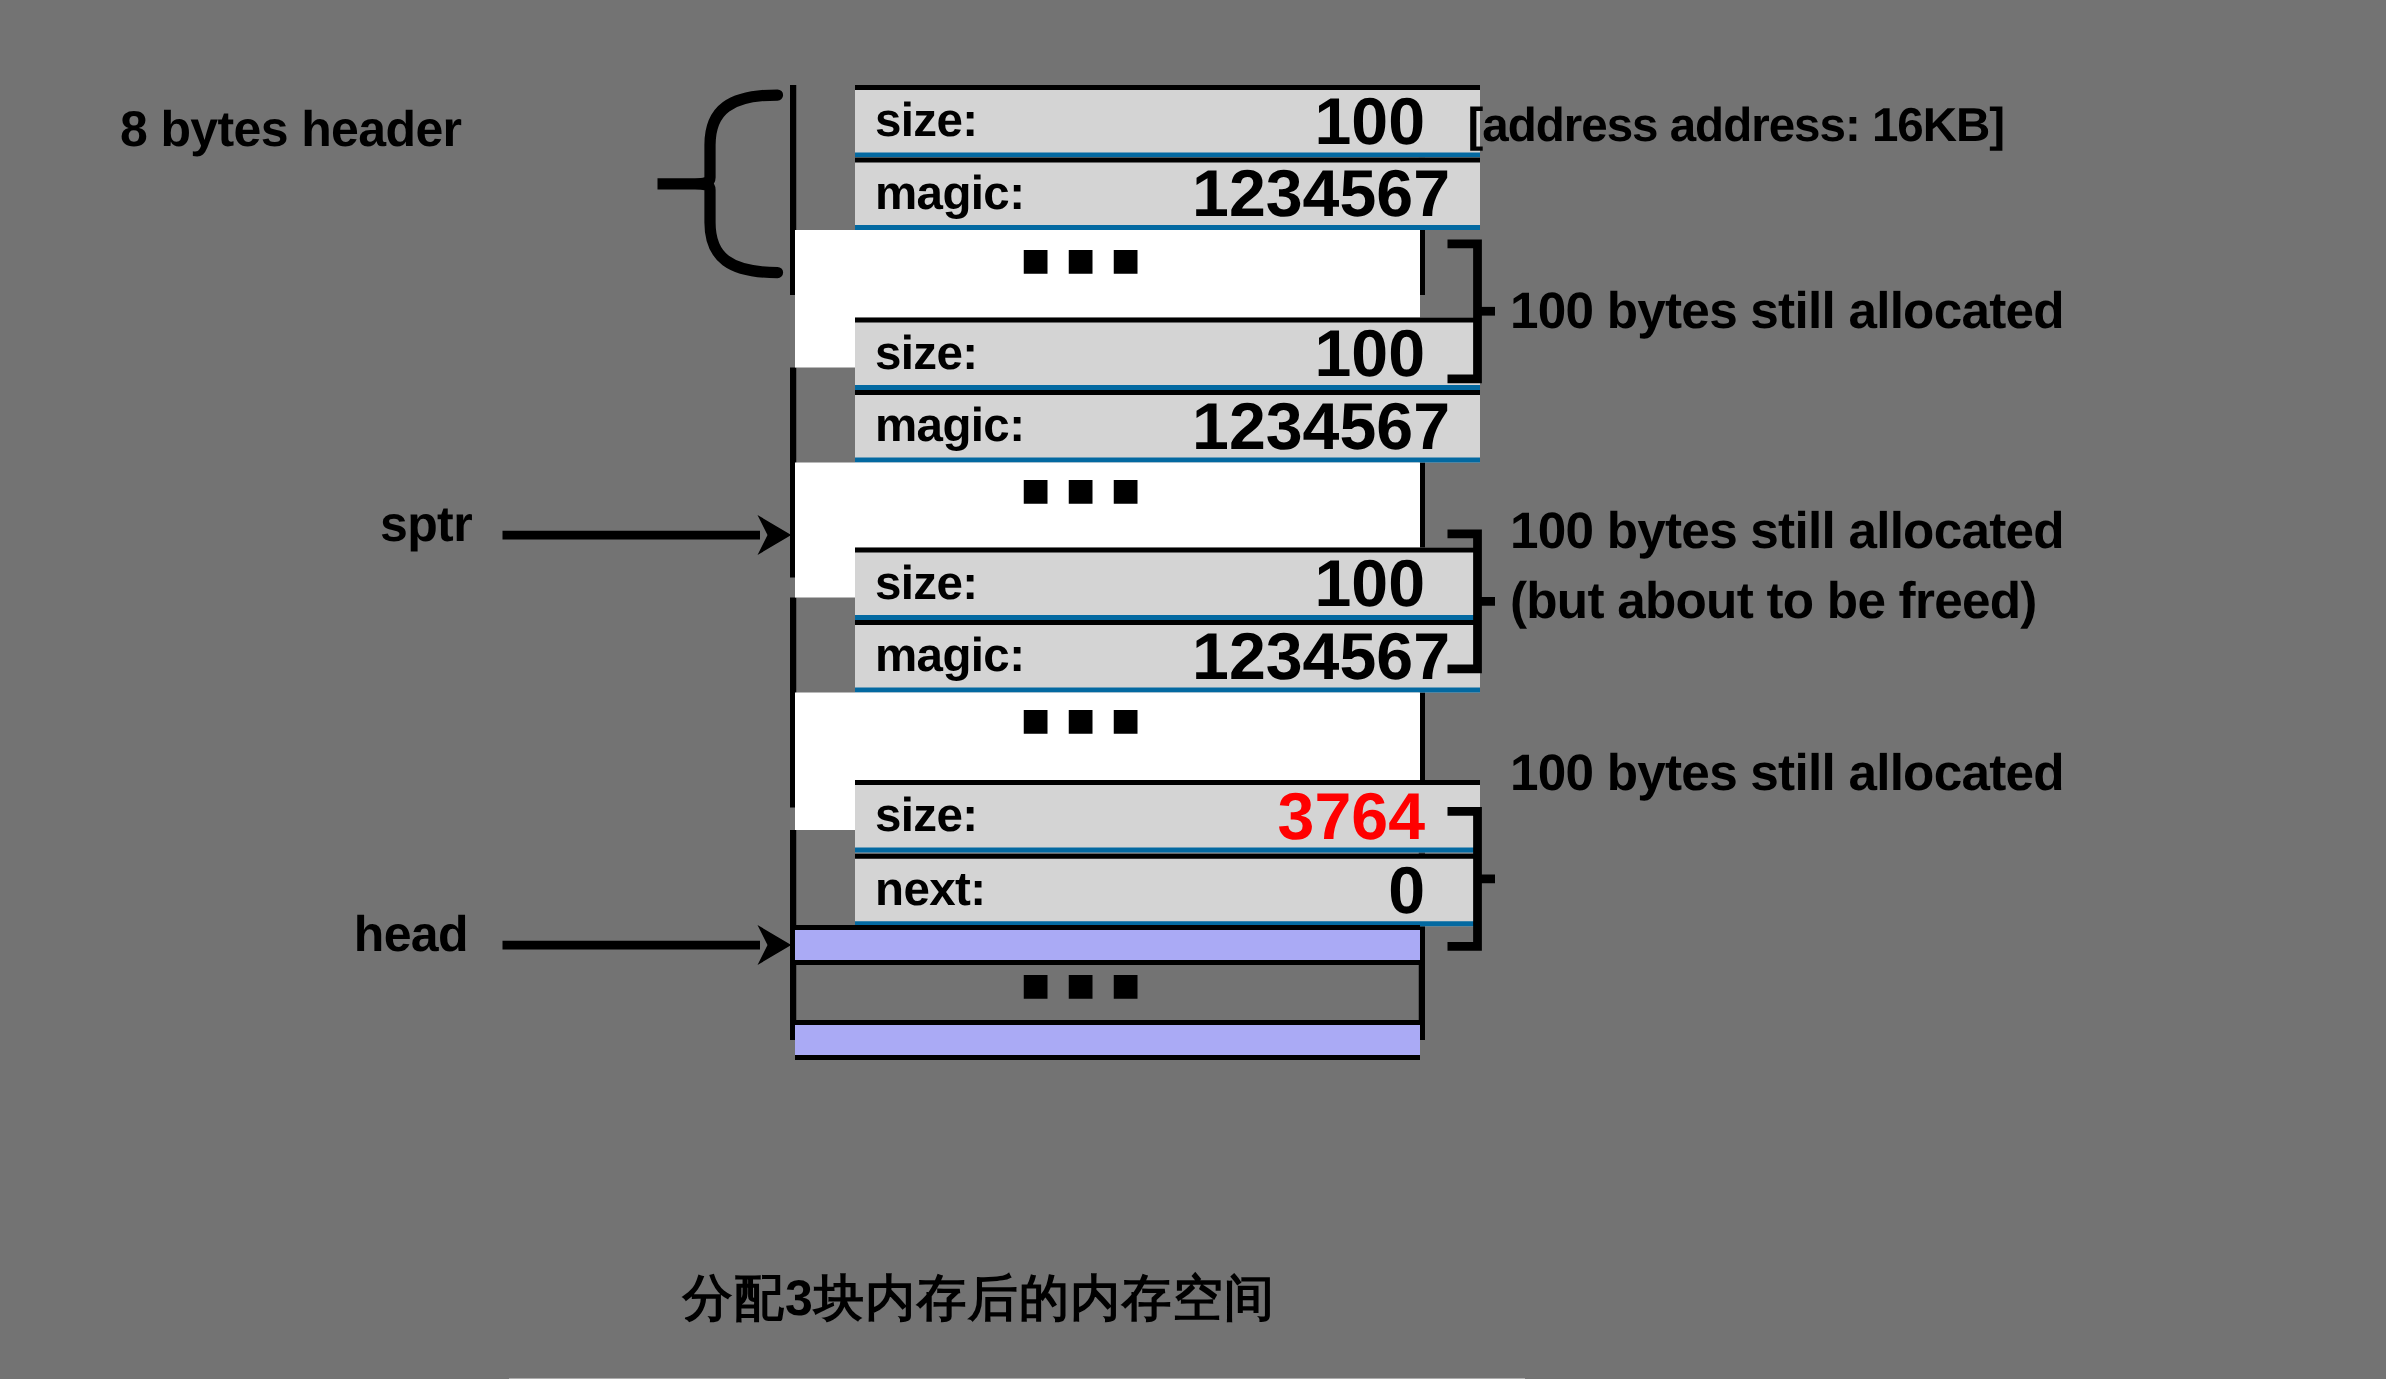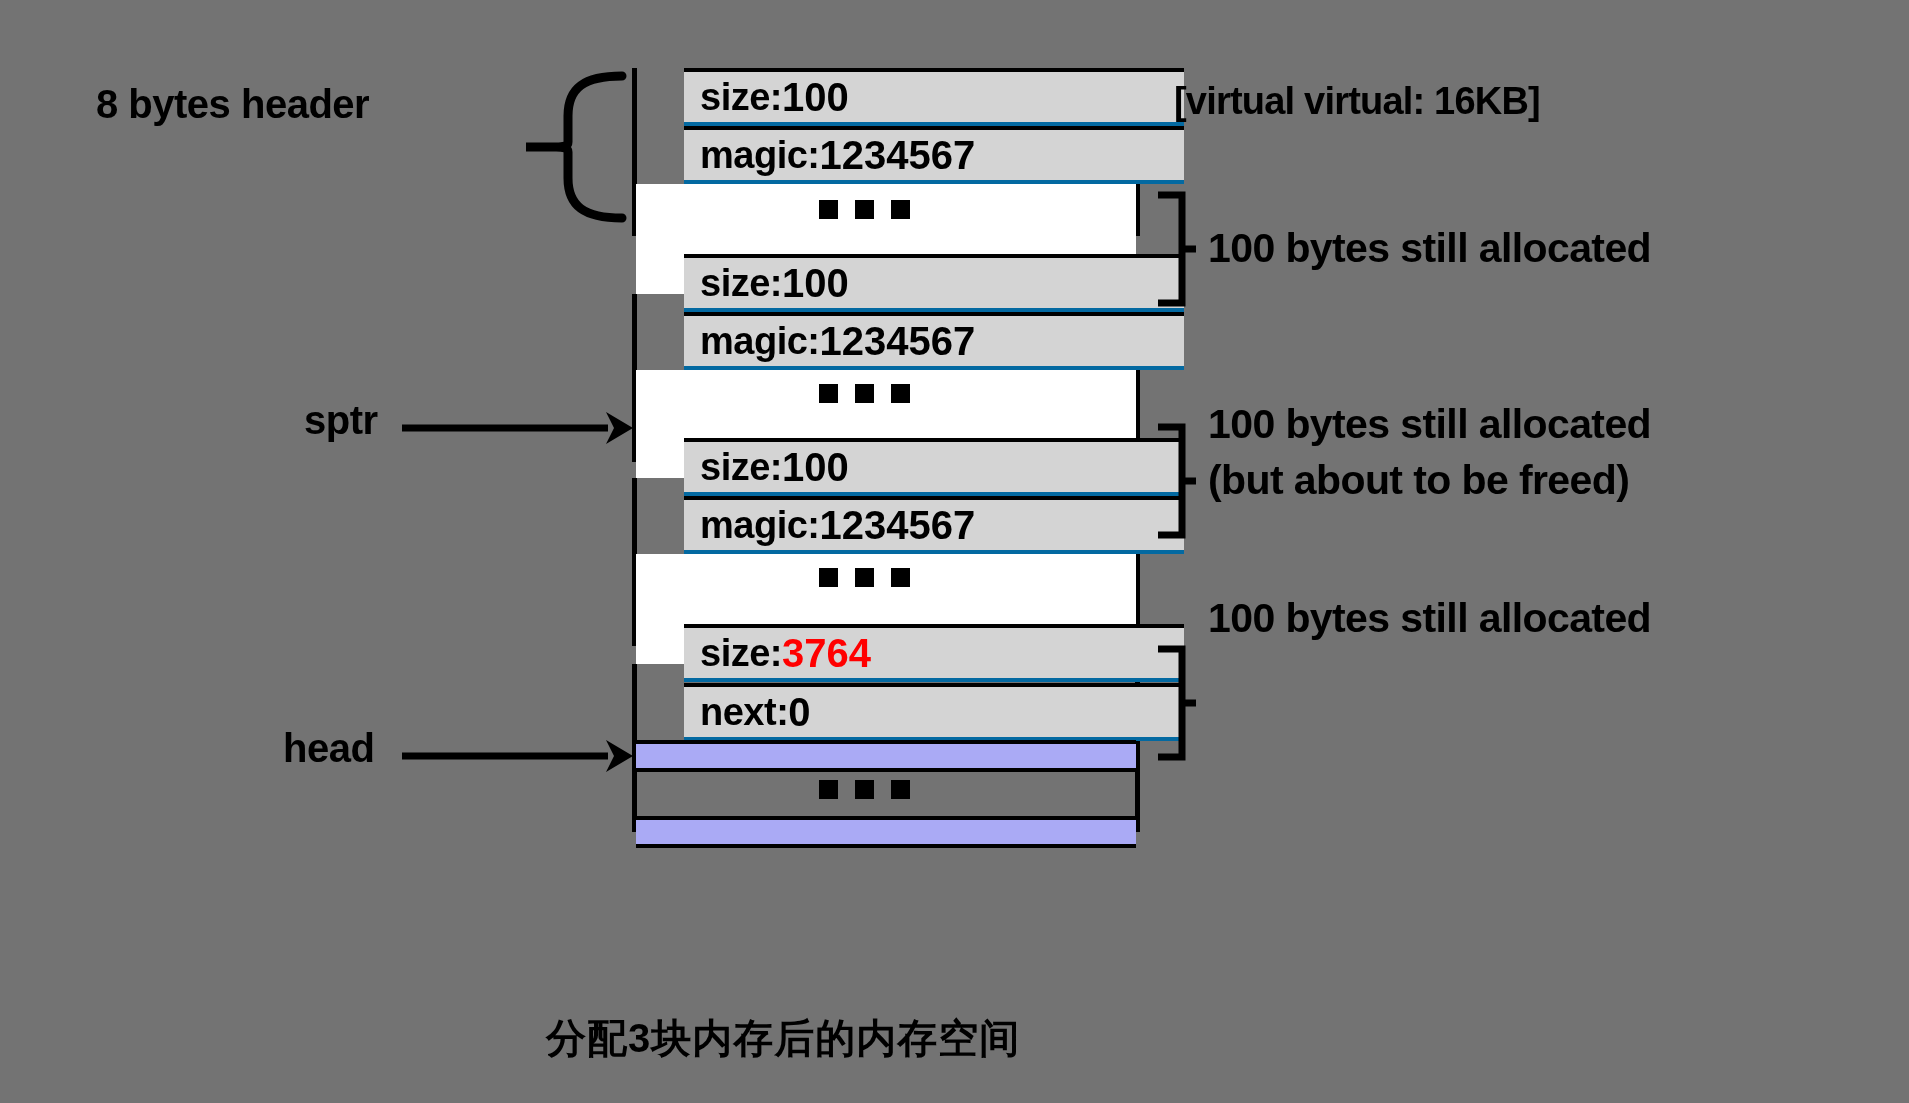--- a/index.html
+++ b/index.html
@@ -48,22 +48,22 @@
     padding: 0 10px 0 16px;
     margin-left: 48px;
   }
   .hdr-row .k {
     font-size: 38px;
     font-weight: bold;
     letter-spacing: -0.5px;
   }
   .hdr-row .v {
     flex: 1;
-    text-align: left;
-    font-size: 40px;
+    text-align: right;
+    font-size: 53px;
     font-weight: bold;
     letter-spacing: 0px;
   }
   .hdr-row .v.red { color: #ff0000; }
   .hdr-row .v.shift-left { padding-right: 34px; }
   .hdr-row .v.shift-mid { padding-right: 14px; }
 
   .payload {
     position: absolute;
     left: 4px;
@@ -224,18 +224,18 @@
   </svg>
   <div class="lbl lbl-note" style="left:1208px; top:402px;">100 bytes still allocated</div>
   <div class="lbl lbl-note" style="left:1208px; top:458px;">(but about to be freed)</div>
 
   <svg class="bracket-svg" style="left:1152px; top:644px;" width="44" height="118" viewBox="0 0 44 118">
     <path d="M 6 5 L 30 5 L 30 113 L 6 113" stroke="#000" stroke-width="7" fill="none"></path>
     <line x1="30" y1="59" x2="44" y2="59" stroke="#000" stroke-width="7"></line>
   </svg>
   <div class="lbl lbl-note" style="left:1208px; top:596px;">100 bytes still allocated</div>
 
-  <div class="lbl lbl-va" style="left:1174px; top:80px;">[virtual virtual: 16KB]</div>
+  <div class="lbl lbl-va" style="left:1174px; top:80px;">[address address: 16KB]</div>
 
 
   <div class="caption" style="left:546px; top:1011px;">分配3块内存后的内存空间</div>
 
 </div>
 
 </body></html>

